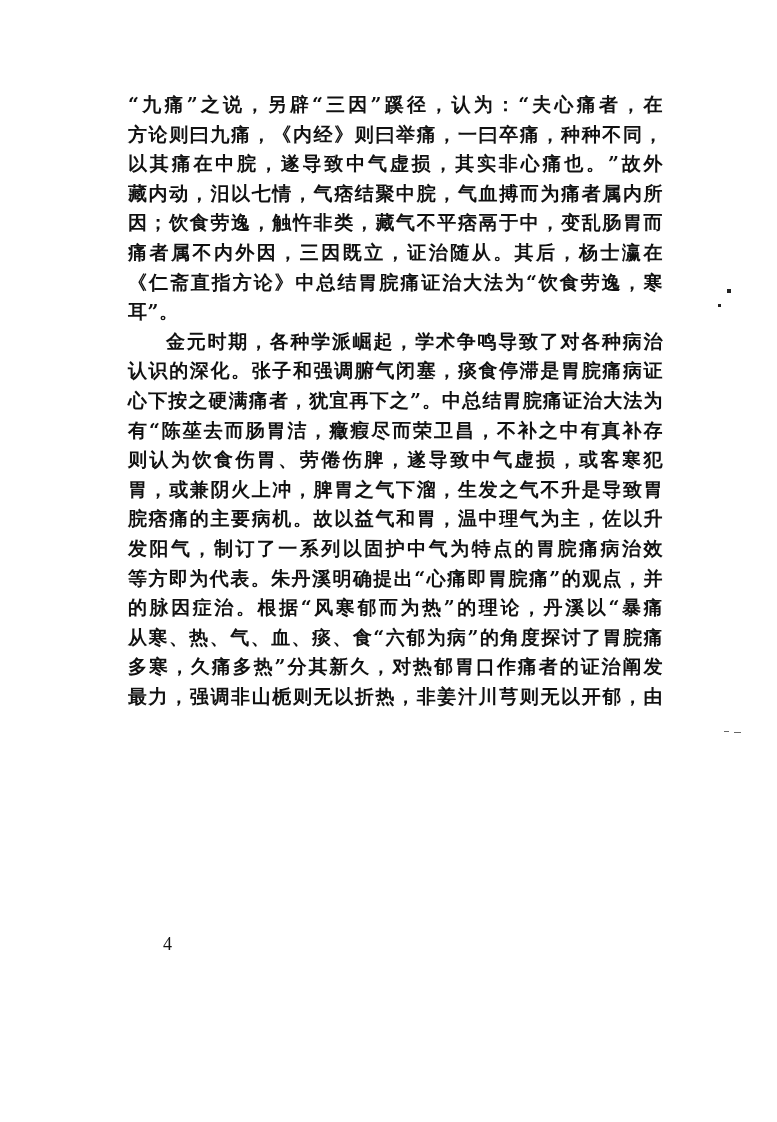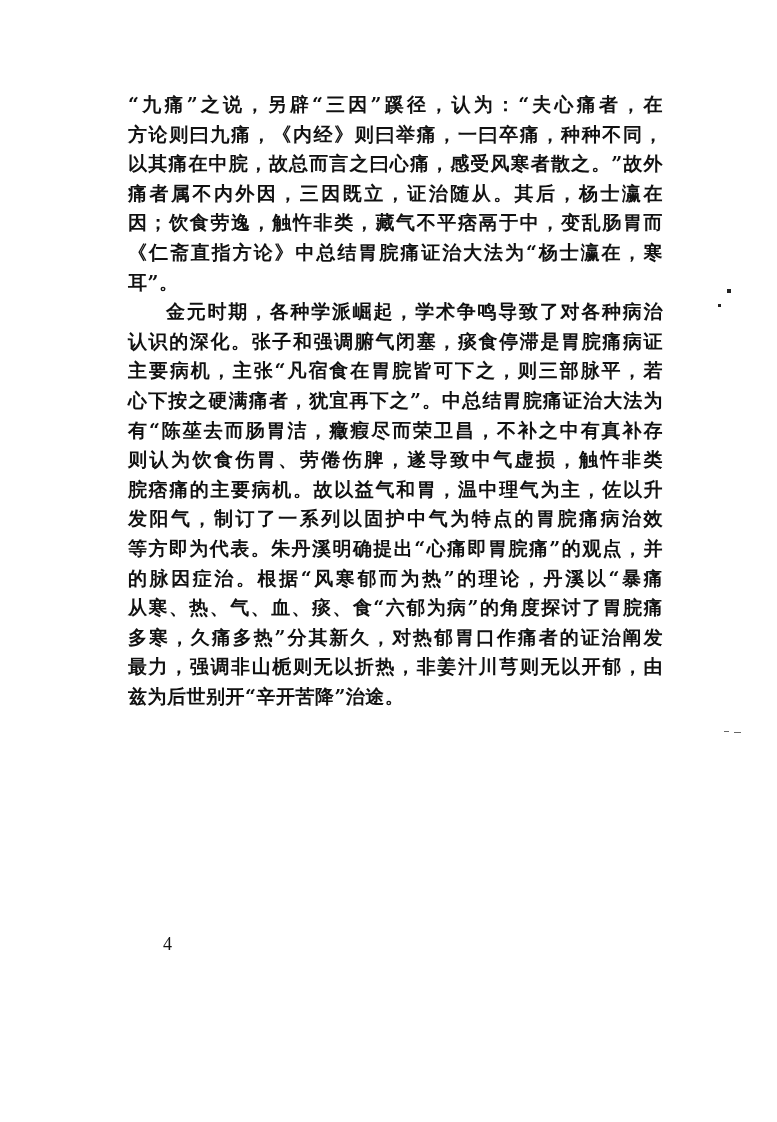--- a/index.html
+++ b/index.html
@@ -23,40 +23,40 @@
   .speck { position: absolute; background: #222; }
 </style>
 </head>
 <body>
 
 <div class="page">
   <div class="text-block">
 
     <span class="line">“九痛”之说，另辟“三因”蹊径，认为：“夫心痛者，在</span>
     <span class="line">方论则曰九痛，《内经》则曰举痛，一曰卒痛，种种不同，</span>
-    <span class="line">以其痛在中脘，故总而言之曰心痛，感受风寒者散之。”故外</span>
+    <span class="line">以其痛在中脘，遂导致中气虚损，其实非心痛也。”故外</span>
+    <span class="line">藏内动，汨以七情，气痞结聚中脘，气血搏而为痛者属内所</span>
+    <span class="line">因；饮食劳逸，触忤非类，藏气不平痞鬲于中，变乱肠胃而</span>
     <span class="line">痛者属不内外因，三因既立，证治随从。其后，杨士瀛在</span>
-    <span class="line">因；饮食劳逸，触忤非类，藏气不平痞鬲于中，变乱肠胃而</span>
-    <span class="line">《仁斋直指方论》中总结胃脘痛证治大法为“杨士瀛在，寒</span>
+    <span class="line">《仁斋直指方论》中总结胃脘痛证治大法为“饮食劳逸，寒</span>
     <span class="line last">耳”。</span>
 
     <span class="line indent">金元时期，各种学派崛起，学术争鸣导致了对各种病治</span>
     <span class="line">认识的深化。张子和强调腑气闭塞，痰食停滞是胃脘痛病证</span>
-    <span class="line">主要病机，主张“凡宿食在胃脘皆可下之，则三部脉平，若</span>
     <span class="line">心下按之硬满痛者，犹宜再下之”。中总结胃脘痛证治大法为</span>
     <span class="line">有“陈莝去而肠胃洁，癥瘕尽而荣卫昌，不补之中有真补存</span>
-    <span class="line">则认为饮食伤胃、劳倦伤脾，遂导致中气虚损，触忤非类</span>
+    <span class="line">则认为饮食伤胃、劳倦伤脾，遂导致中气虚损，或客寒犯</span>
+    <span class="line">胃，或兼阴火上冲，脾胃之气下溜，生发之气不升是导致胃</span>
     <span class="line">脘痞痛的主要病机。故以益气和胃，温中理气为主，佐以升</span>
     <span class="line">发阳气，制订了一系列以固护中气为特点的胃脘痛病治效</span>
     <span class="line">等方即为代表。朱丹溪明确提出“心痛即胃脘痛”的观点，并</span>
     <span class="line">的脉因症治。根据“风寒郁而为热”的理论，丹溪以“暴痛</span>
     <span class="line">从寒、热、气、血、痰、食“六郁为病”的角度探讨了胃脘痛</span>
     <span class="line">多寒，久痛多热”分其新久，对热郁胃口作痛者的证治阐发</span>
     <span class="line">最力，强调非山栀则无以折热，非姜汁川芎则无以开郁，由</span>
-    <span class="line last">兹为后世别开“辛开苦降”治途。</span>
   </div>
 
   <div class="page-number">4</div>
 
   <div class="speck" style="left:727px;top:273px;width:4px;height:4px;"></div>
   <div class="speck" style="left:718px;top:288px;width:3px;height:3px;"></div>
   <div class="speck" style="left:724px;top:715px;width:5px;height:1px;background:#666;"></div>
   <div class="speck" style="left:734px;top:716px;width:7px;height:1px;background:#666;"></div>
 </div>
 

